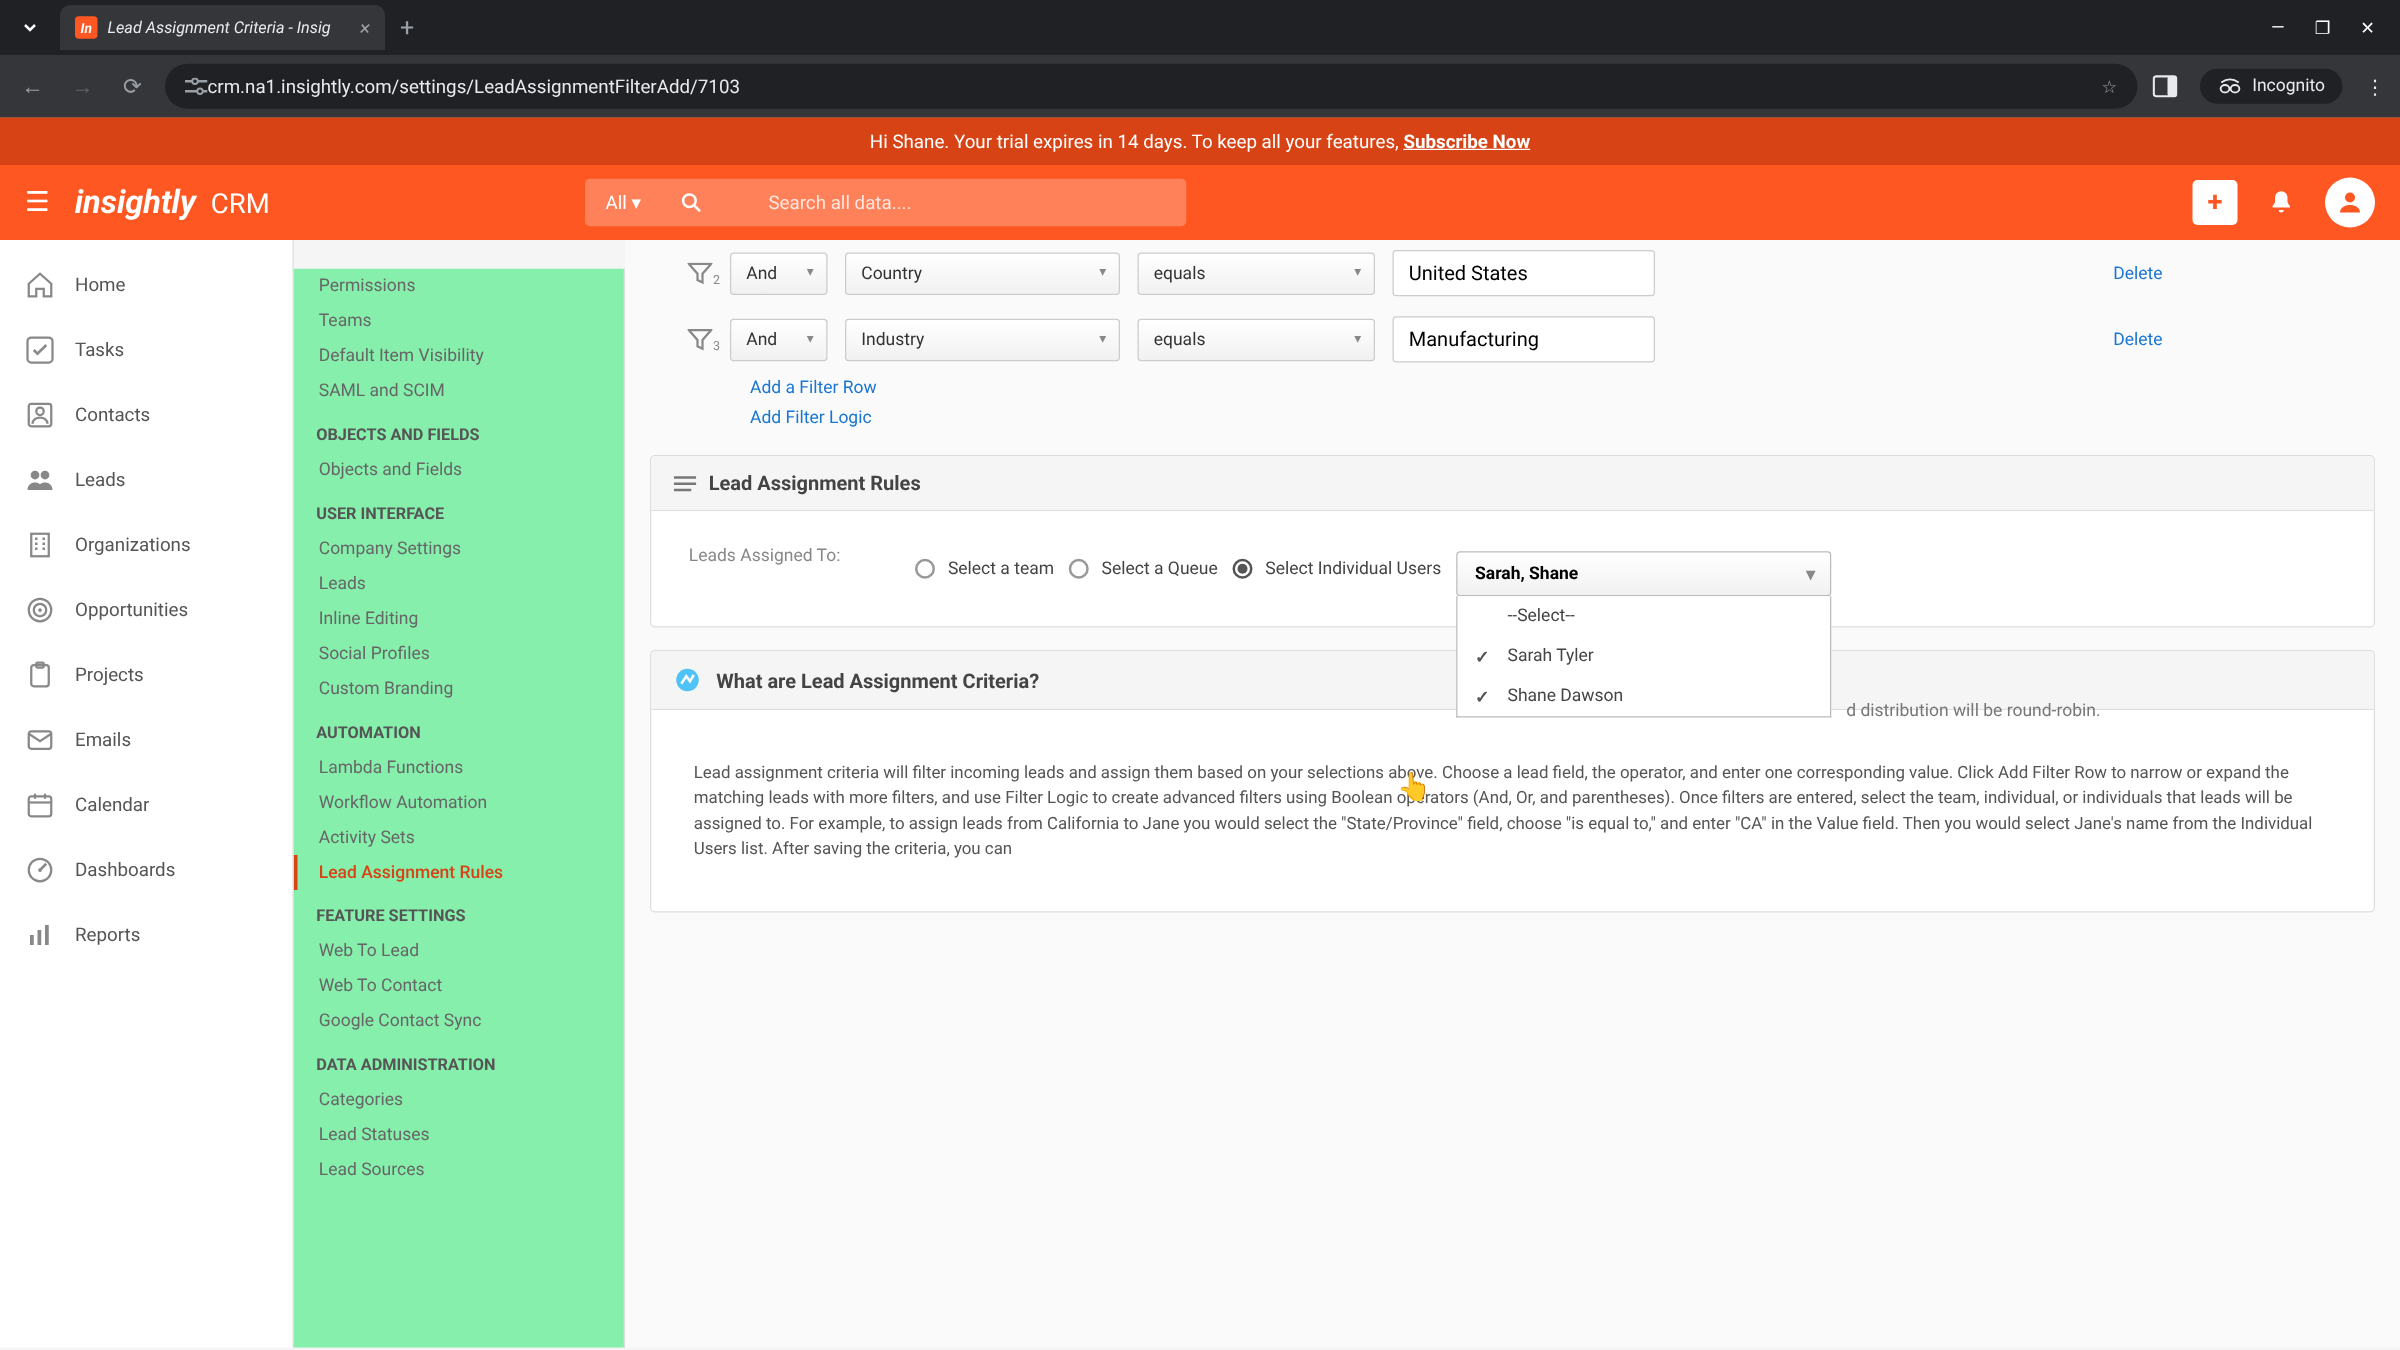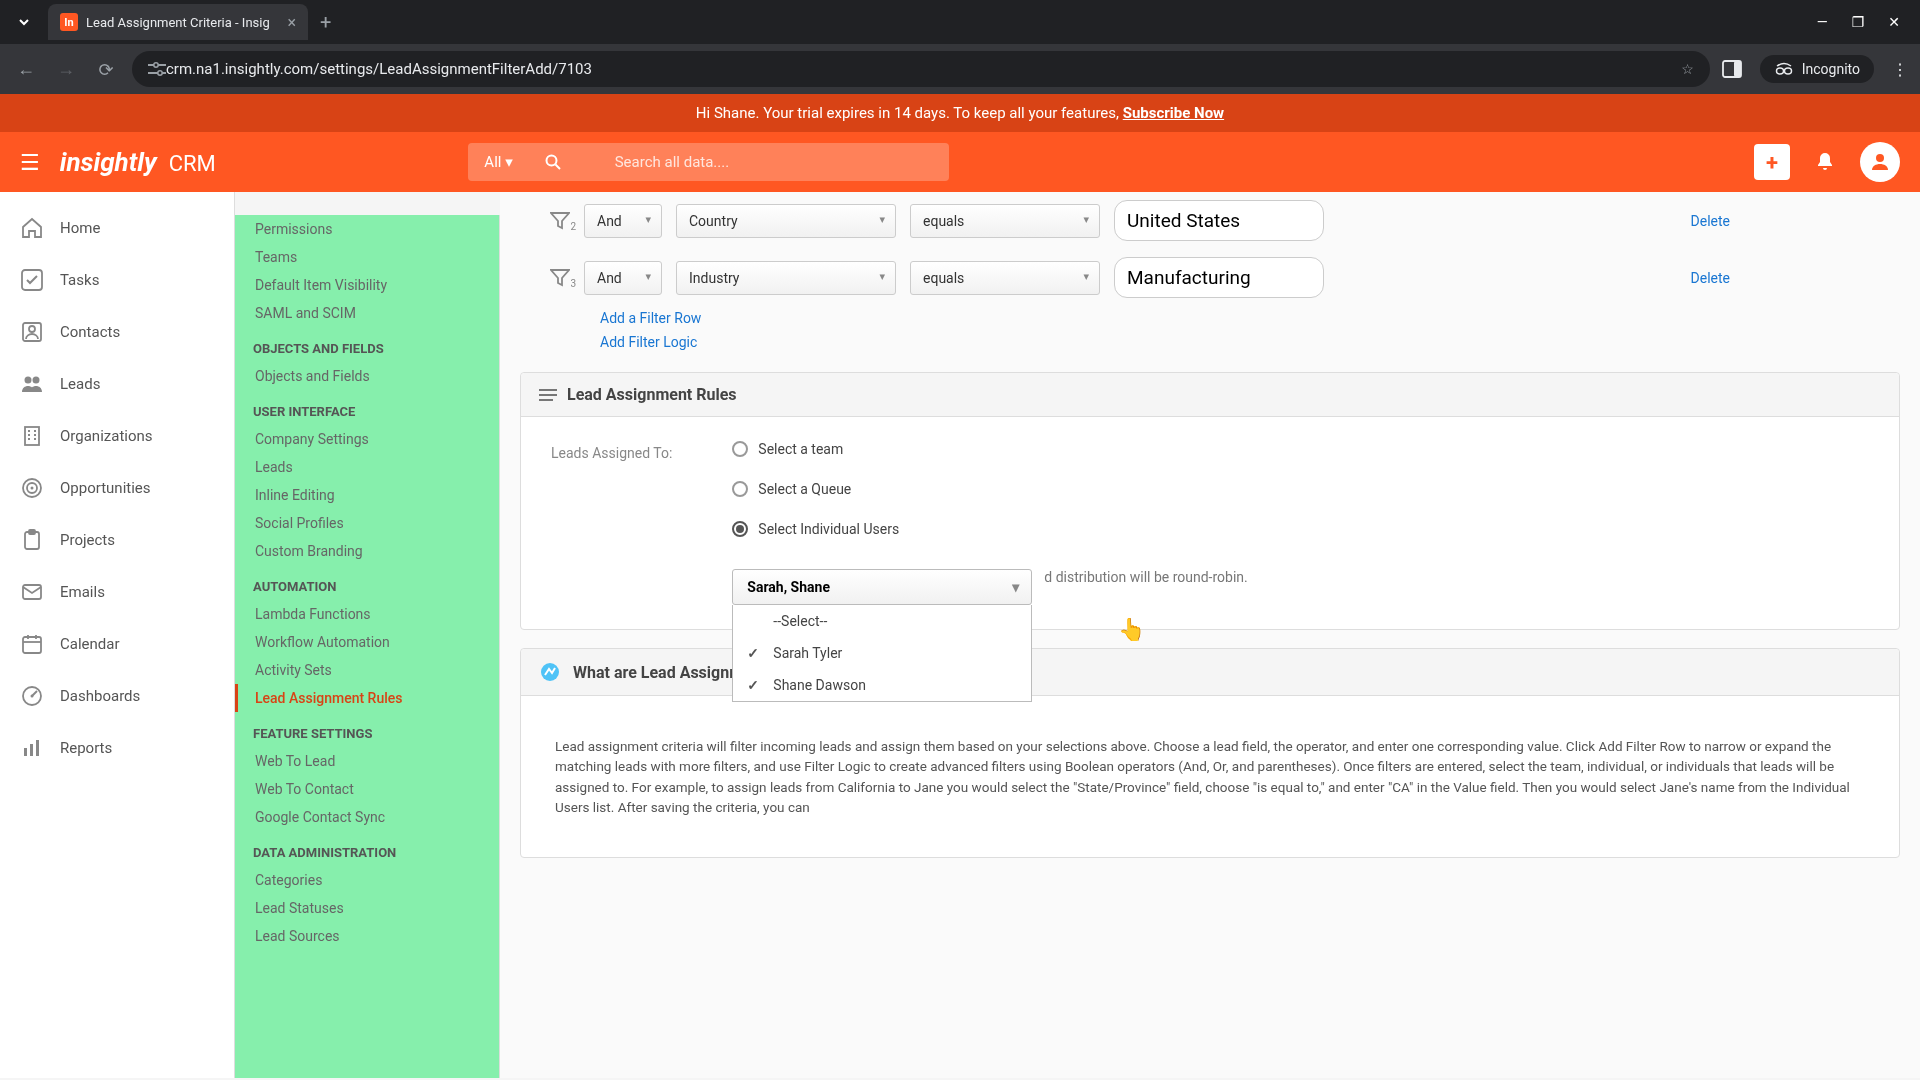--- a/index.html
+++ b/index.html
@@ -2,21 +2,21 @@
 <html><head>
 <meta charset="utf-8">
 <style>
 * { margin: 0; padding: 0; box-sizing: border-box; font-family: -apple-system, BlinkMacSystemFont, "Segoe UI", Roboto, sans-serif; }
 body { background: #f5f5f5; width: 1920px; height: 1080px; overflow: hidden; }
 
 
 .browser-chrome { background: #202124; }
 .tab-bar { display: flex; align-items: center; height: 44px; padding: 0 8px; }
 .tab-dropdown { width: 32px; height: 32px; display: flex; align-items: center; justify-content: center; color: #fff; border-radius: 4px; cursor: pointer; }
-.tab { display: flex; align-items: center; background: #35363a; height: 36px; padding: 0 12px; border-radius: 8px 8px 0 0; margin-left: 8px; min-width: 260px; }
+.tab { display: flex; align-items: center; background: #35363a; height: 36px; padding: 0 12px; border-radius: 8px 8px 0 0; margin-left: 8px; min-width: 260px; font-style: italic; }
 .tab-favicon { width: 18px; height: 18px; background: #ff5722; border-radius: 3px; margin-right: 8px; display:flex;align-items:center;justify-content:center;color:#fff;font-size:11px;font-weight:bold; }
 .tab-title { color: #e8eaed; font-size: 13px; flex: 1; white-space: nowrap; overflow: hidden; text-overflow: ellipsis; }
 .tab-close { color: #9aa0a6; margin-left: 8px; font-size: 16px; cursor: pointer; }
 .new-tab { color: #9aa0a6; font-size: 20px; margin-left: 12px; cursor: pointer; }
 .window-controls { margin-left: auto; display: flex; gap: 24px; padding-right: 12px; }
 .window-controls span { color: #fff; cursor: pointer; font-size: 14px; }
 
 .addr-bar { display: flex; align-items: center; height: 50px; padding: 0 12px; background: #35363a; gap: 12px; }
 .nav-btn { color: #9aa0a6; cursor: pointer; width: 28px; text-align: center; font-size: 18px; }
 .nav-btn.disabled { opacity: 0.4; }
@@ -63,31 +63,31 @@
 
 .content { flex: 1; background: #fafafa; overflow-y: auto; padding: 0 20px 20px 20px; }
 
 .filter-row { display: flex; align-items: center; gap: 14px; padding: 8px 30px; }
 .filter-icon { color: #888; font-size: 18px; position: relative; }
 .filter-icon sub { font-size: 10px; position: absolute; bottom: -2px; right: -6px; }
 .sel { background: linear-gradient(#fff,#f1f1f1); border: 1px solid #ccc; border-radius: 3px; padding: 8px 30px 8px 12px; font-size: 14px; color: #333; position: relative; cursor: pointer; }
 .sel::after { content: "▾"; position: absolute; right: 10px; color: #888; font-size: 11px; }
 .sel.sm { width: 78px; }
 .sel.md { width: 220px; }
-.txt-input { border: 1px solid #ccc; border-radius: 13px; padding: 8px 12px; font-size: 19px; width: 210px; }
+.txt-input { border: 1px solid #ccc; border-radius: 3px; padding: 8px 12px; font-size: 16px; width: 210px; }
 .del-link { color: #1976d2; margin-left: auto; margin-right: 140px; font-size: 14px; cursor: pointer; }
 .add-link { color: #1976d2; font-size: 14px; cursor: pointer; padding: 4px 0 4px 80px; display:block; }
 
 .panel { border: 1px solid #ddd; border-radius: 4px; margin-top: 18px; background: #fff; }
 .panel-header { background: #f5f5f5; border-bottom: 1px solid #ddd; padding: 12px 18px; display: flex; align-items: center; gap: 10px; font-weight: bold; color: #444; border-radius: 4px 4px 0 0; }
 .panel-body { padding: 24px 30px; }
 
 .assign-row { display: flex; align-items: flex-start; gap: 60px; }
 .assign-label { color: #888; font-size: 14px; padding-top: 4px; }
-.radio-list { display: flex; flex-direction: column; gap: 24px; }
+.radio-list { display: flex; flex-direction: row; gap: 12px; }
 .radio-opt { display: flex; align-items: center; gap: 10px; font-size: 14px; color: #444; cursor: pointer; }
 .radio { width: 16px; height: 16px; border: 2px solid #999; border-radius: 50%; display: inline-block; position: relative; }
 .radio.checked { border-color: #555; }
 .radio.checked::after { content: ""; position: absolute; width: 8px; height: 8px; background: #555; border-radius: 50%; top: 2px; left: 2px; }
 
 .user-select-wrap { position: relative; margin-top: 8px; }
 .user-select { background: linear-gradient(#fff,#f1f1f1); border: 1px solid #bbb; border-radius: 3px; padding: 9px 32px 9px 14px; font-size: 14px; width: 300px; font-weight: bold; position: relative; cursor:pointer; }
 .user-select::after { content: "▾"; position: absolute; right: 12px; color: #888; }
 .dropdown { position: absolute; top: 100%; left: 0; width: 300px; background: #fff; border: 1px solid #bbb; border-top: none; z-index: 10; }
 .dropdown-item { padding: 8px 14px 8px 40px; font-size: 14px; color: #444; cursor: pointer; position: relative; }

